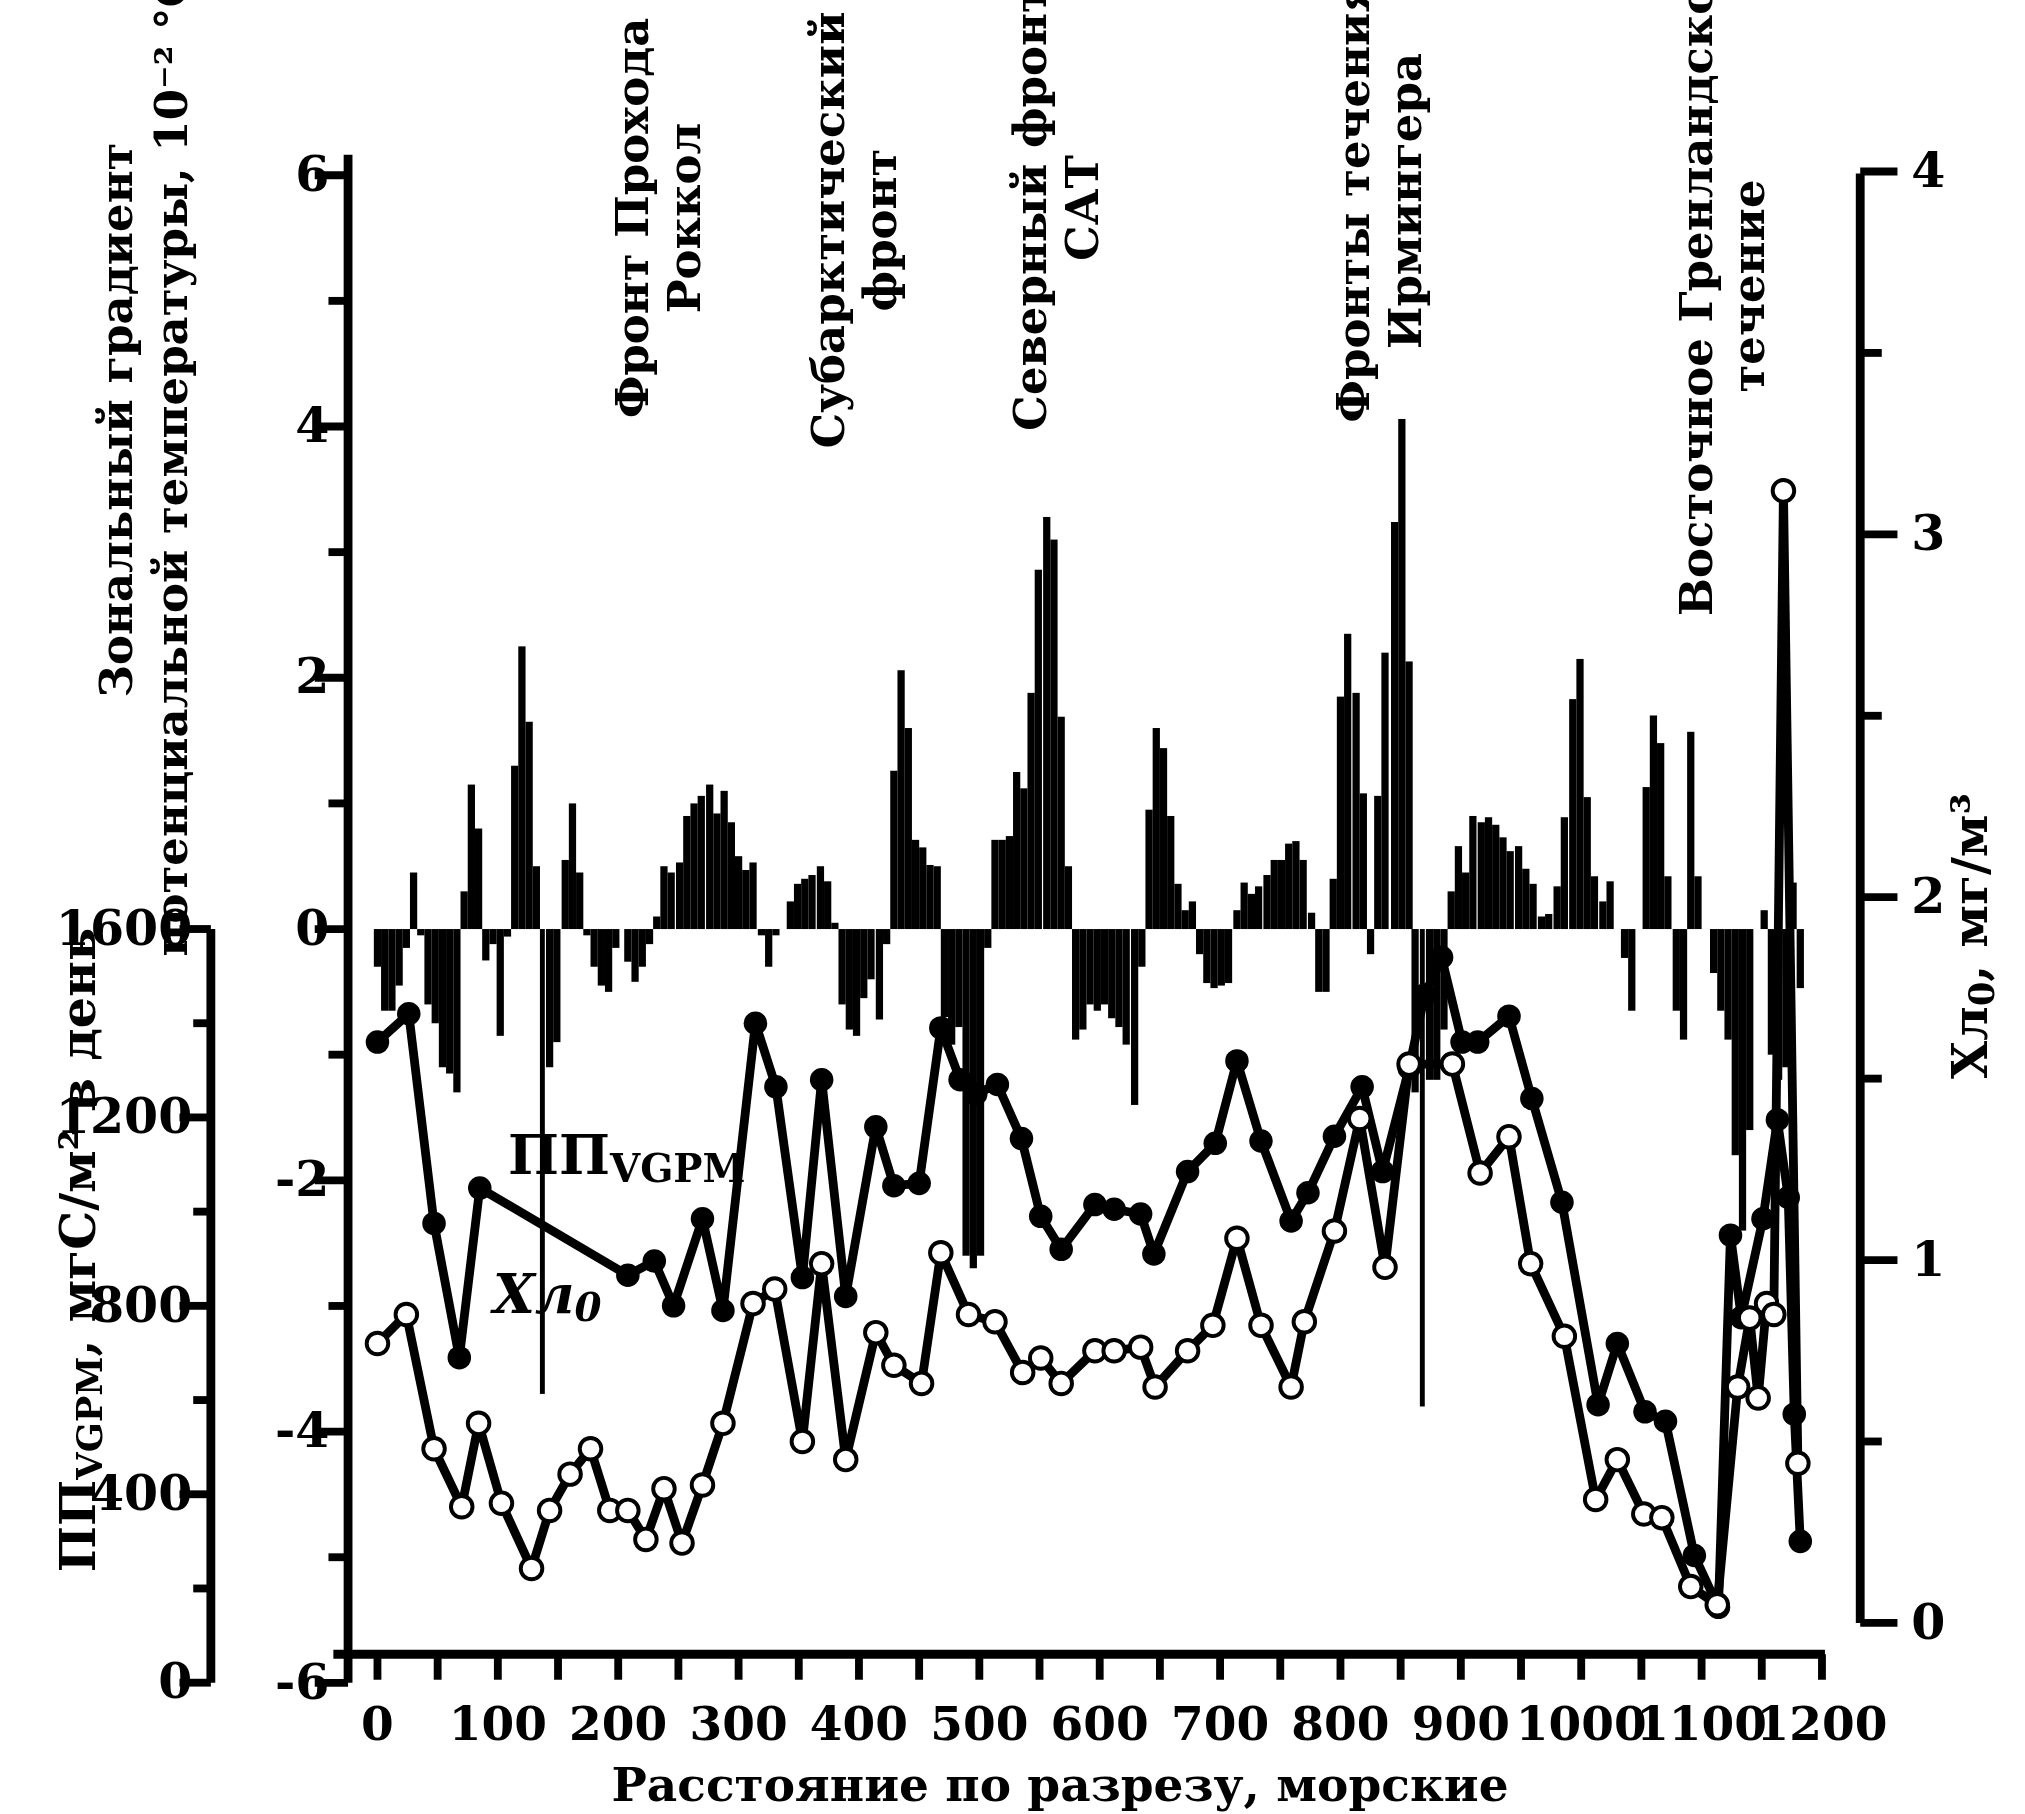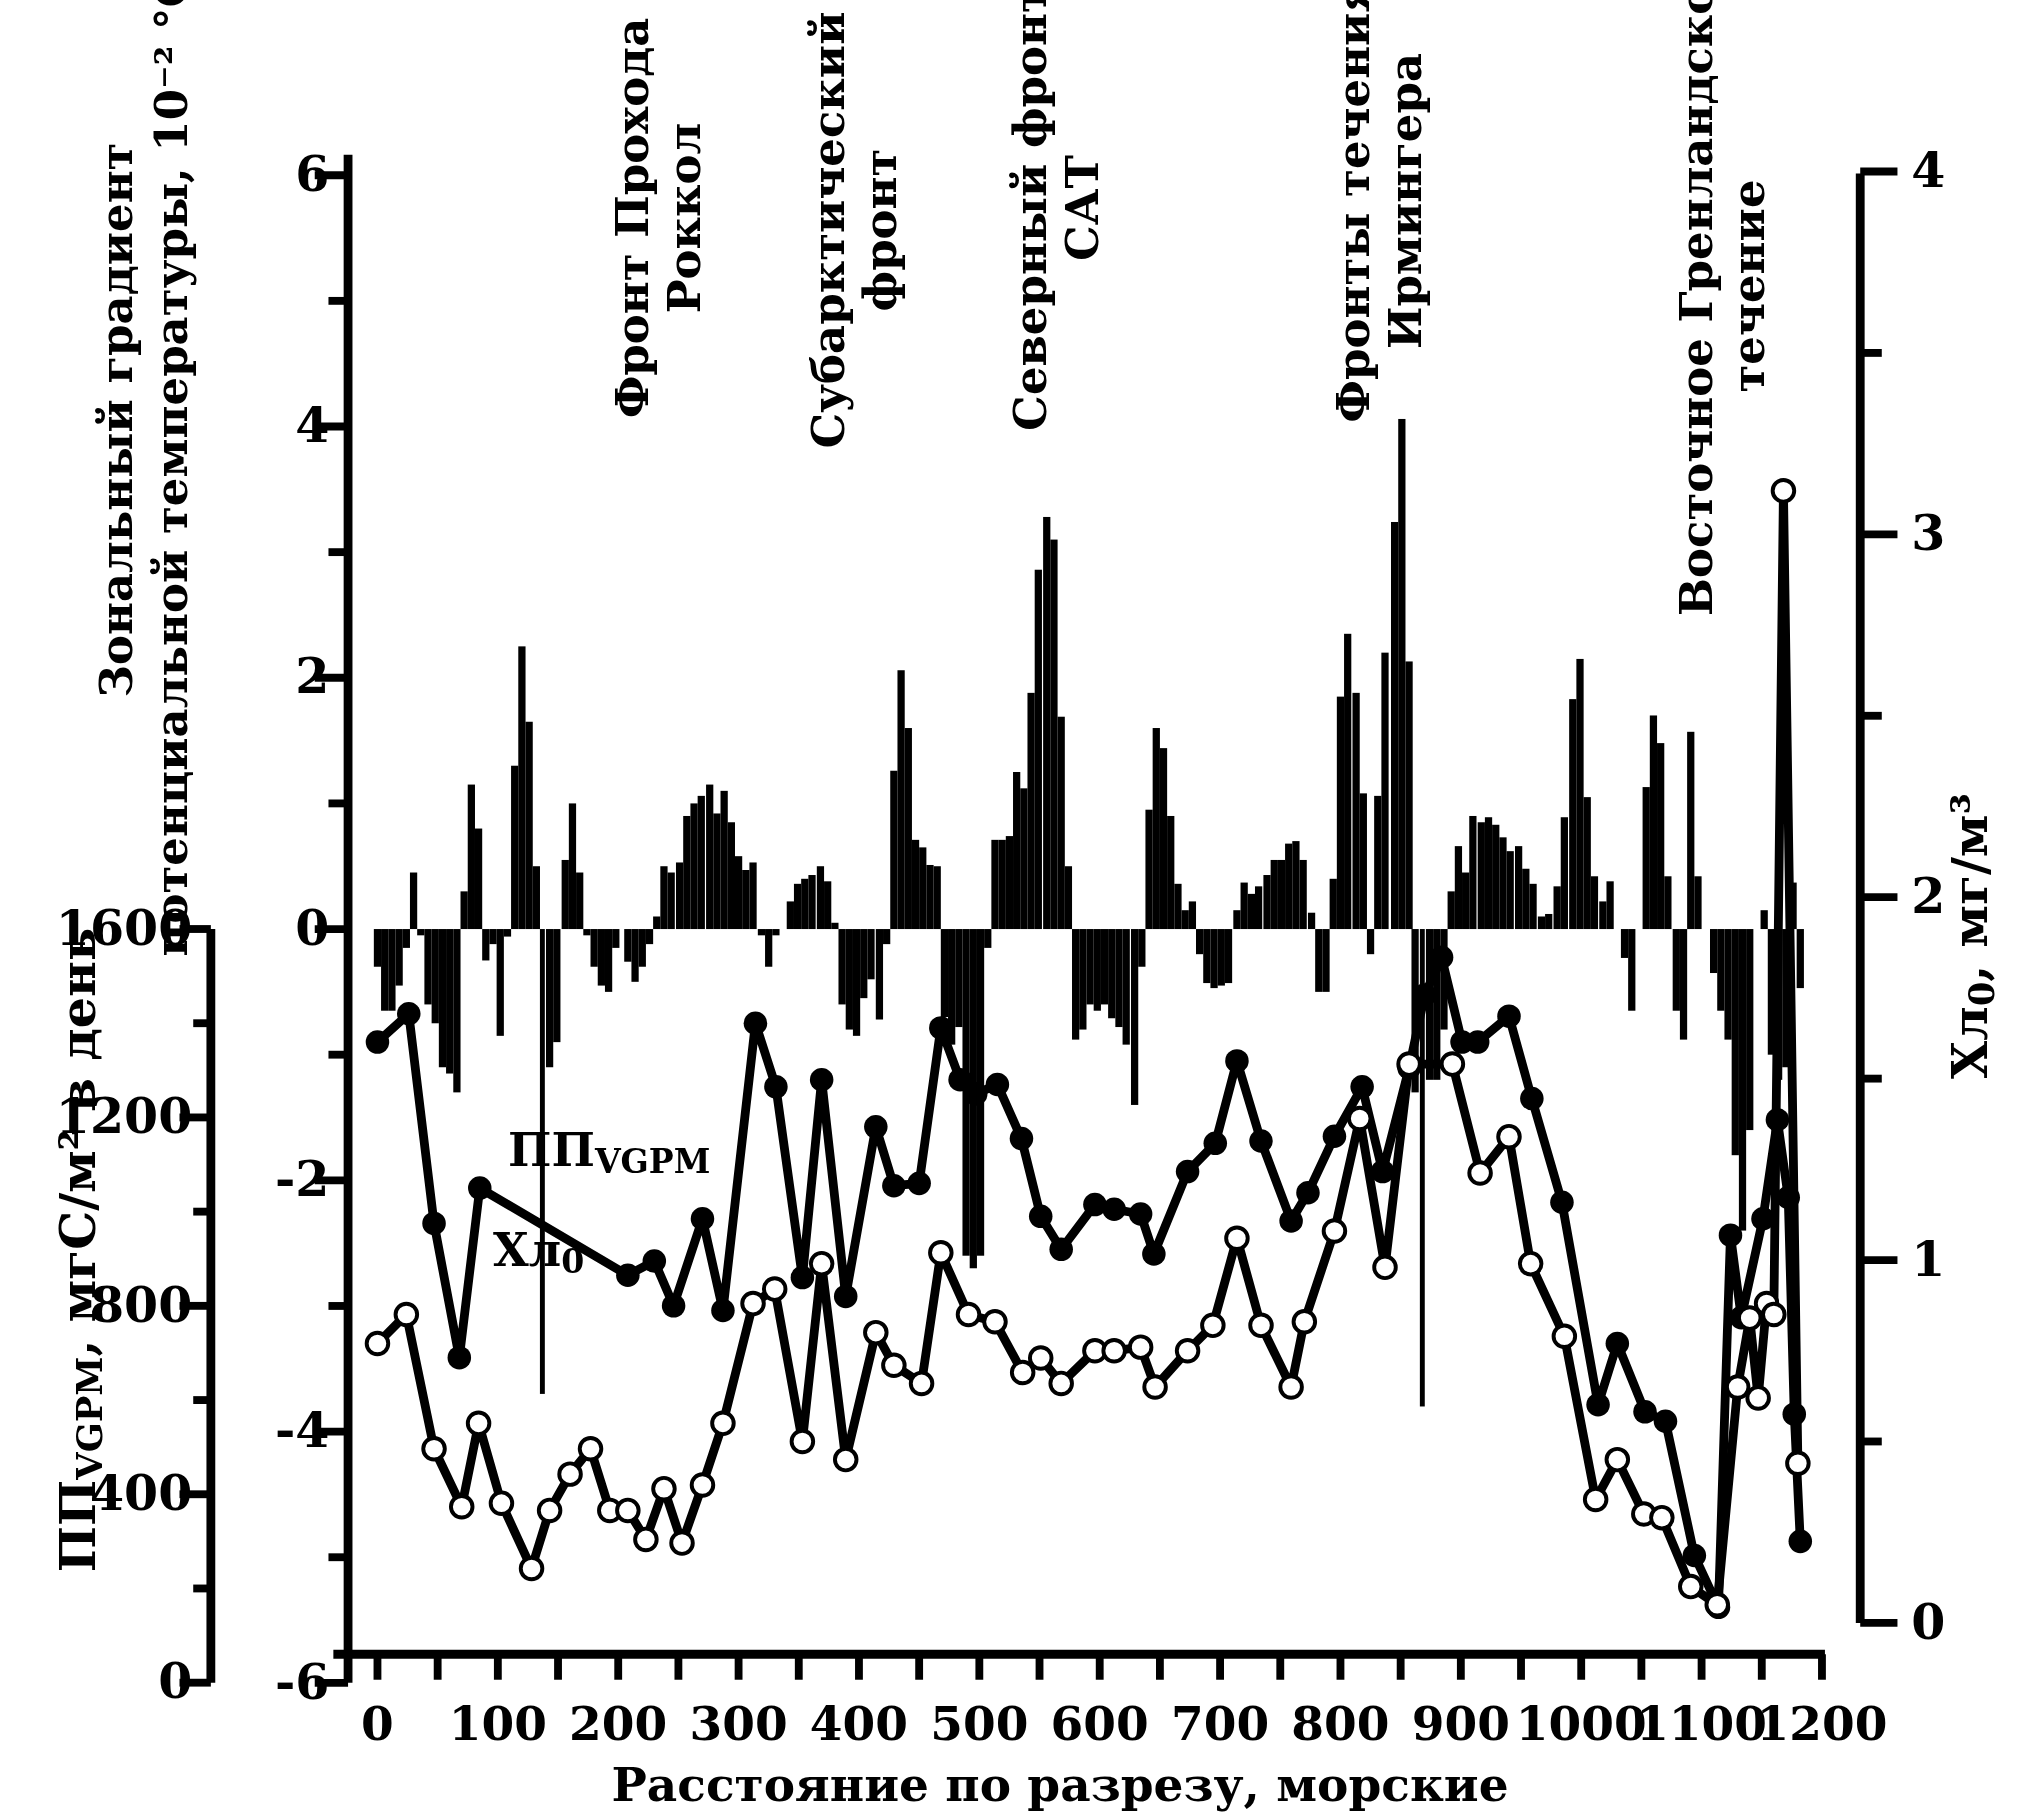--- a/index.html
+++ b/index.html
@@ -14,21 +14,21 @@
   }
   #chart-svg{position:absolute;left:0;top:0;}
   .rot{
     position:absolute;
     transform:translate(-50%,-50%) rotate(-90deg);
     white-space:nowrap;
     text-align:center;
   }
   .axis-title{font-size:45px;line-height:1.22;}
   .front-label{font-size:45px;line-height:1.15;}
-  .series-label{position:absolute;font-size:46px;}
+  .series-label{position:absolute;font-size:54px;}
   sub{font-size:72%;vertical-align:-18%;}
   #x-axis-title{
     position:absolute;left:1083px;top:1757px;
     transform:translateX(-50%);
     font-size:47px;
   }
 </style>
 </head>
 <body>
 
@@ -483,16 +483,16 @@
         <div>Ирмингера</div>
       </div>
       <div class="rot front-label" style="left: 1723px; top: 286px;">
         <div>Восточное Гренландское</div>
         <div>течение</div>
       </div>
     </div>
 
   <div class="series-label" style="left:508px;top:1123px;"><span>ПП</span><sub>VGPM</sub></div>
 
-  <div class="series-label" style="left:493px;top:1223px;"><span>Хл</span><sub>0</sub></div>
+  <div class="series-label" style="left:493px;top:1262px;font-style:italic;"><span>Хл</span><sub>0</sub></div>
 
 </div>
 
 
 </body></html>

